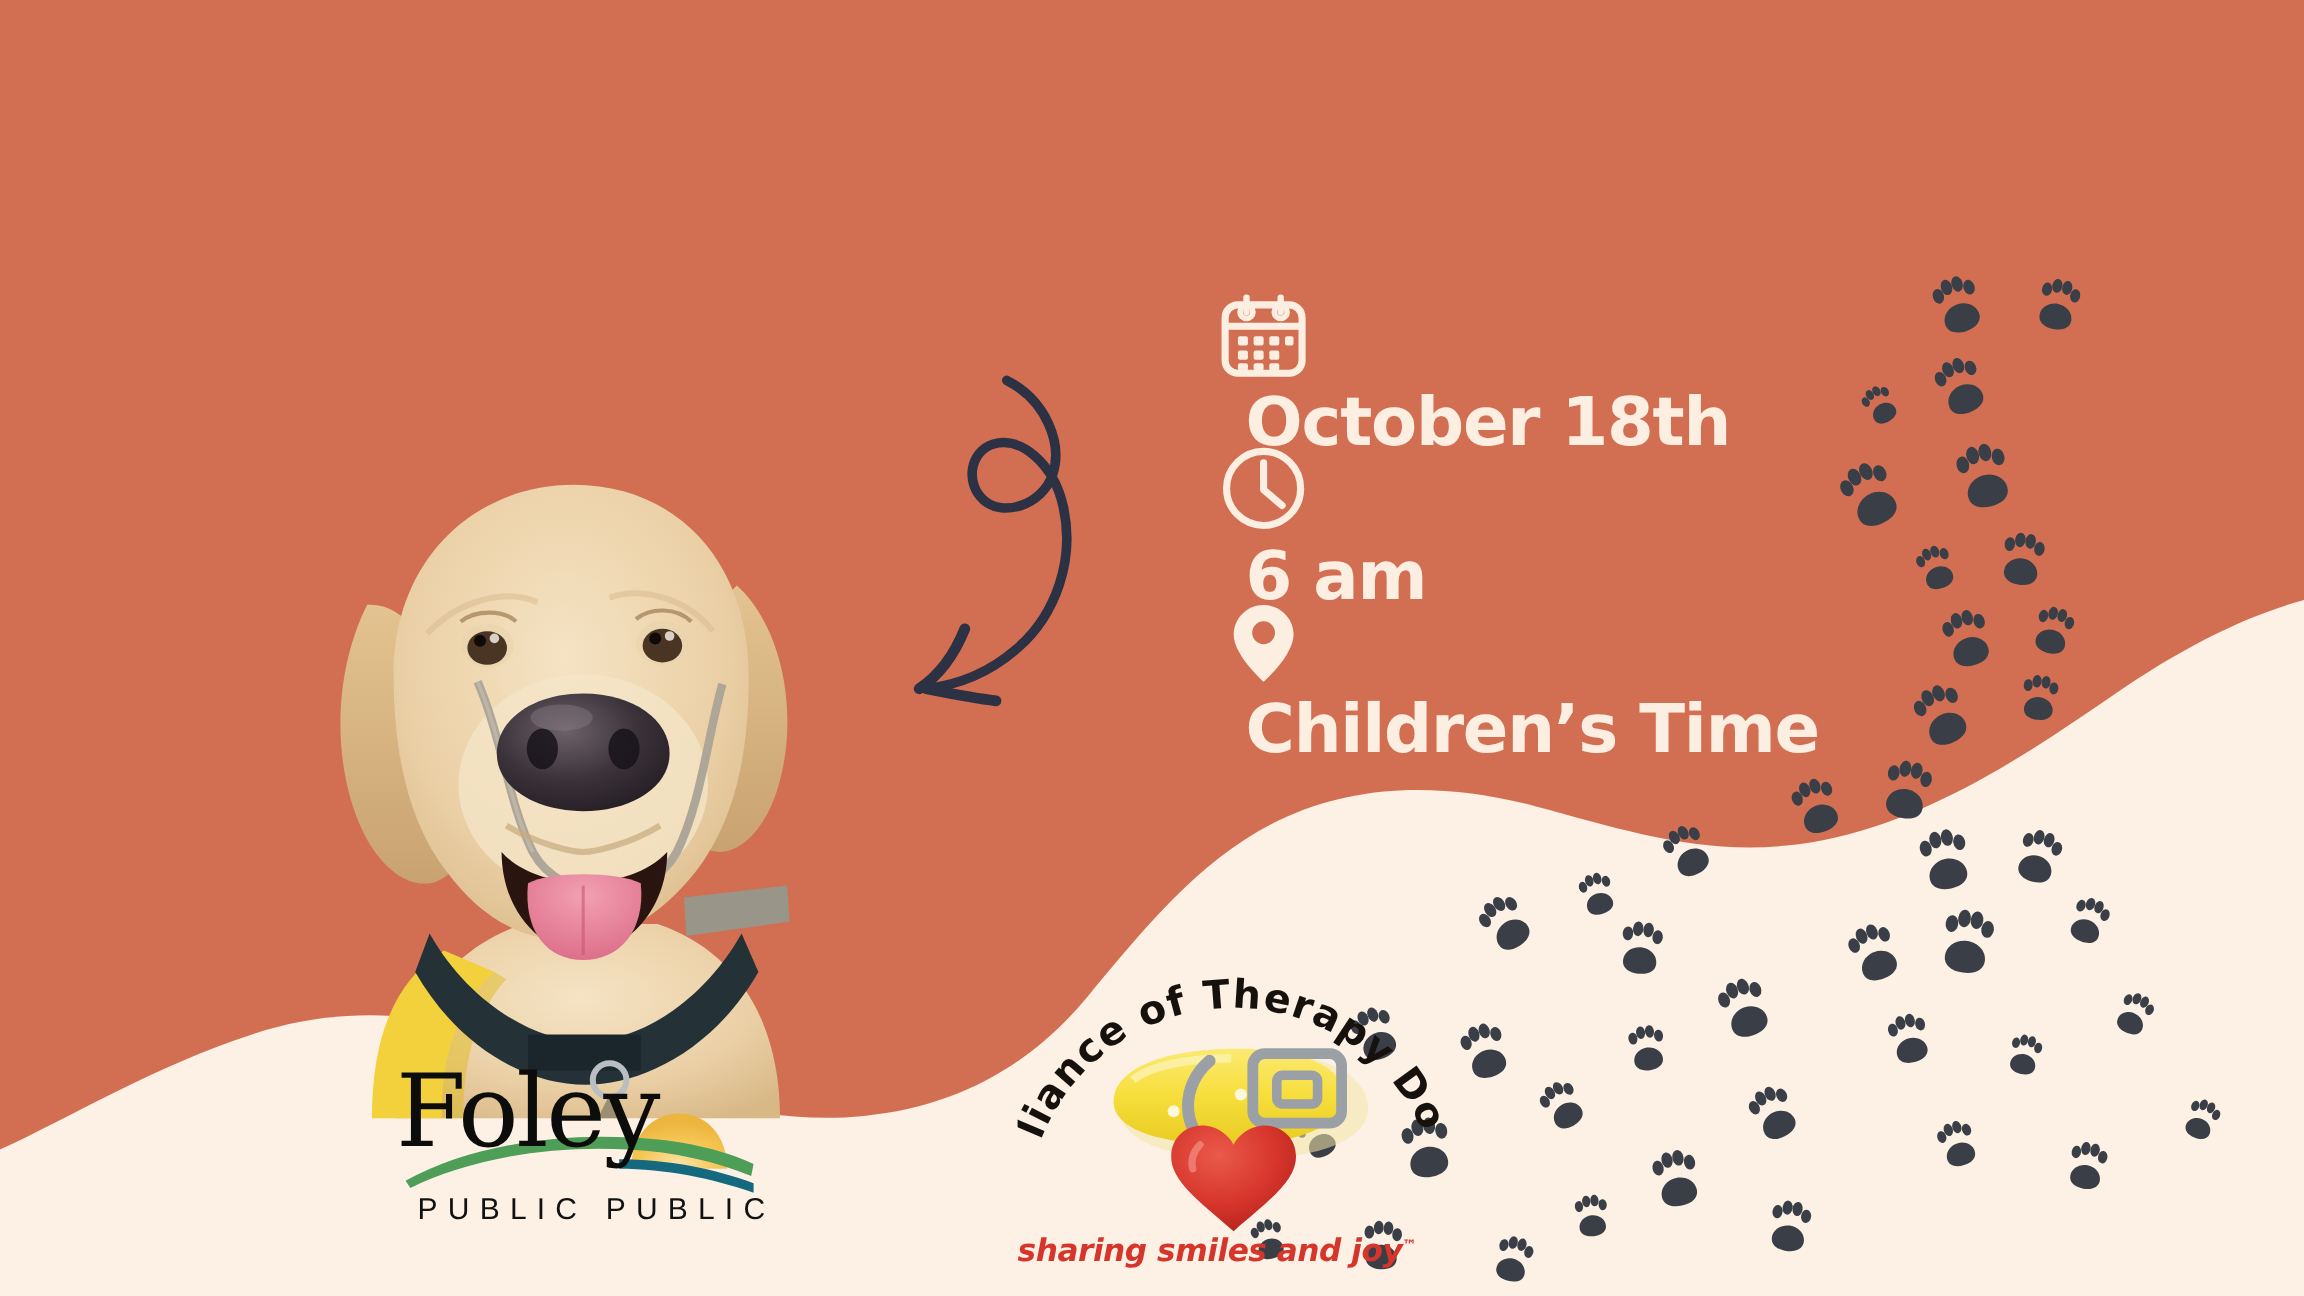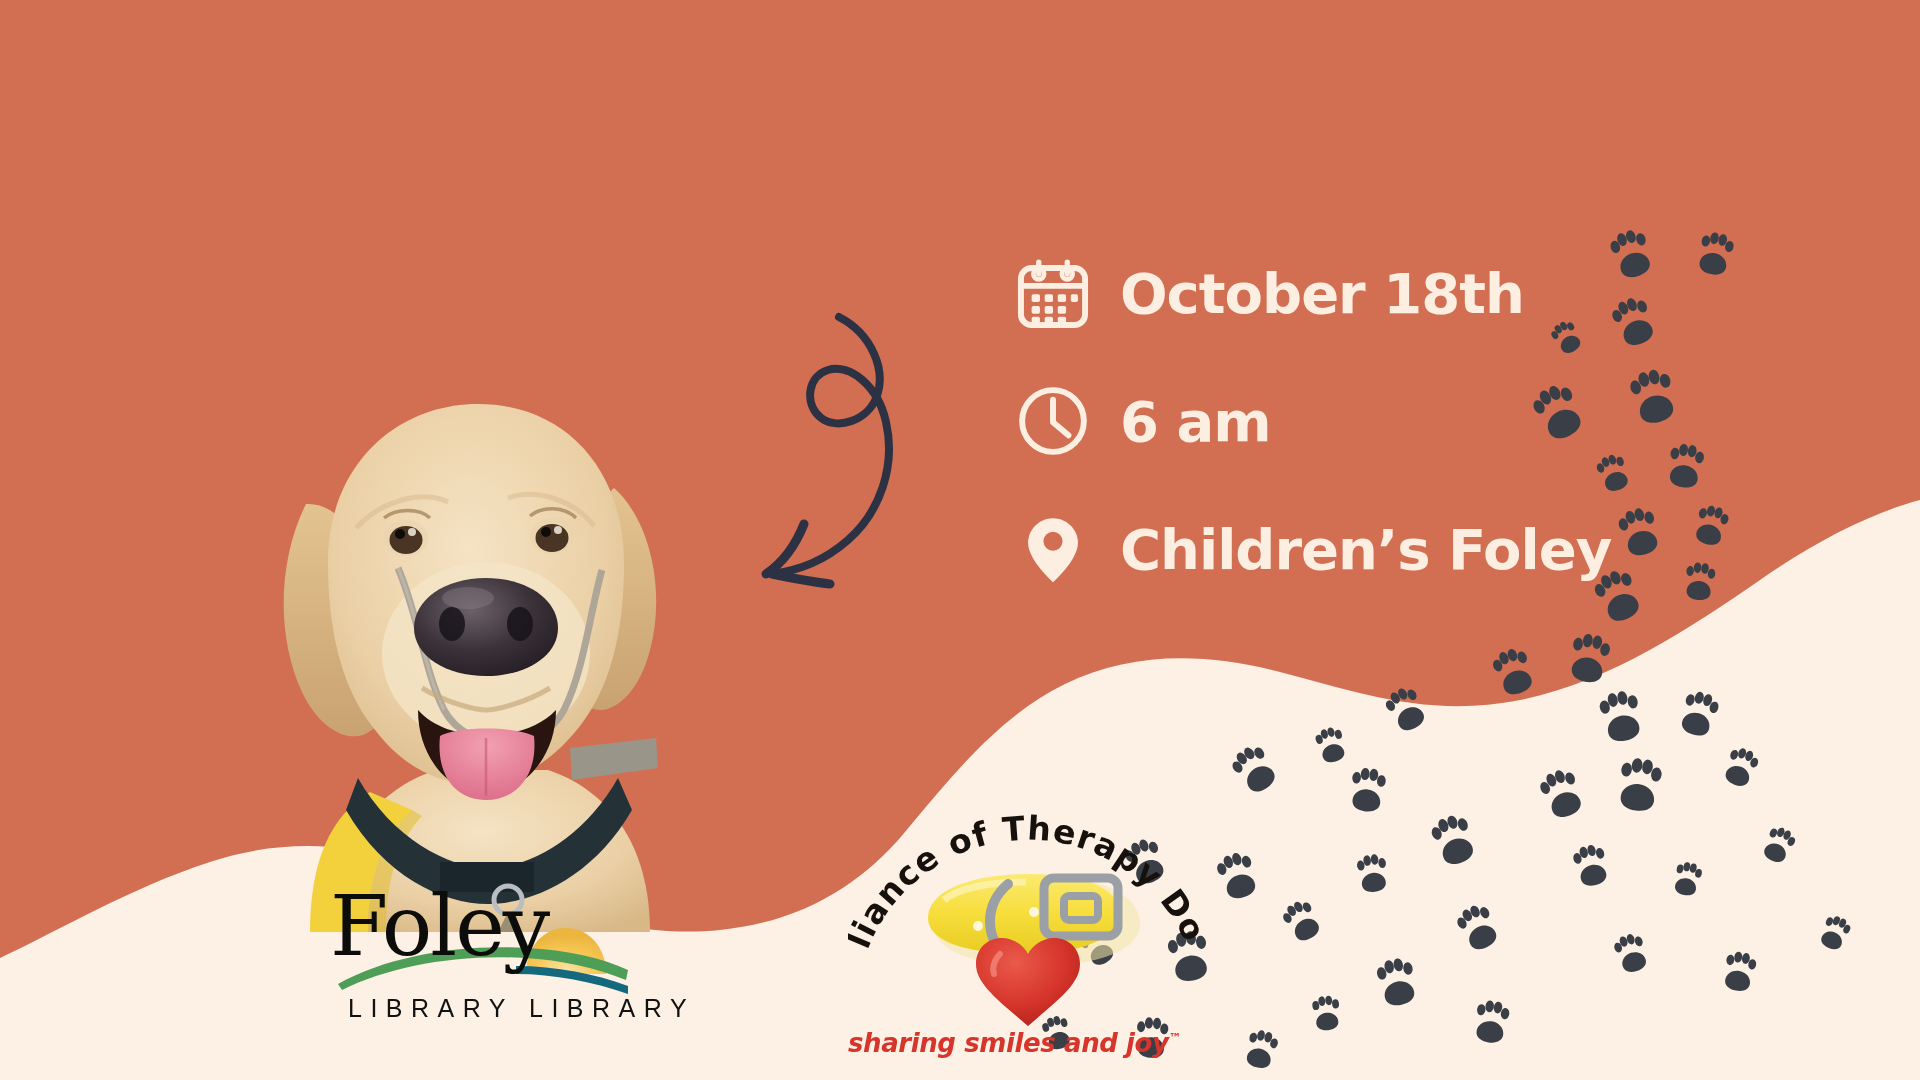--- a/index.html
+++ b/index.html
@@ -34,21 +34,21 @@
     display:block;
     font-size:196px;
     margin-top:-16px;
     letter-spacing:-4px;
     transform:scaleX(.94);
     transform-origin:left top;
   }
 
   
   .info{position:absolute;left:1012px;top:238px;}
-  .info-row{display:flex;align-items:center;height:110px;margin-bottom:18px;}
+  .info-row{display:flex;height:110px;margin-bottom:18px;flex-direction:column;}
   .info-ico{width:82px;height:82px;flex:0 0 82px;display:flex;align-items:center;justify-content:center;}
   .info-text{
     margin-left:26px;
     color:#FCEFE2;
     font-family:"DejaVu Sans",sans-serif;
     font-weight:bold;
     font-size:56px;
     letter-spacing:-1px;
     white-space:nowrap;
   }
@@ -205,21 +205,21 @@
       <span class="info-text">6 am</span>
     </div>
 
     <div class="info-row">
       <span class="info-ico">
         <svg viewBox="0 0 64 64" width="76" height="76">
           <path d="M32,6 C20.5,6 11,15.3 11,26.8 C11,41.5 32,60 32,60 C32,60 53,41.5 53,26.8 C53,15.3 43.5,6 32,6 Z" fill="#FCEFE2"></path>
           <circle cx="32" cy="25.5" r="8" fill="#D26F53"></circle>
         </svg>
       </span>
-      <span class="info-text">Children’s Foley</span>
+      <span class="info-text">Children’s Time</span>
     </div>
   </div>
 
   <svg class="dog" viewBox="0 0 430 540">
     <defs>
       <radialGradient id="furG" cx="48%" cy="38%" r="72%">
         <stop offset="0%" stop-color="#F5E3C4"></stop>
         <stop offset="62%" stop-color="#EBD0A6"></stop>
         <stop offset="100%" stop-color="#D8B887"></stop>
       </radialGradient>
@@ -308,21 +308,21 @@
           <stop offset="55%" stop-color="#F6C654"></stop>
           <stop offset="100%" stop-color="#EBB53E"></stop>
         </radialGradient>
       </defs>
       <path d="M196,88 C196,60 214,42 236,42 C258,42 276,60 276,88 Z" fill="url(#sunG)"></path>
       <path d="M8,98 C58,70 130,58 196,62 C238,64 272,72 298,84
                L296,94 C266,82 232,74 194,72 C128,68 60,80 12,104 Z" fill="#4E9E57"></path>
       <path d="M186,80 C226,80 266,88 298,100 L298,108 C264,96 224,88 186,88 Z" fill="#14697F"></path>
     </svg>
     <span class="foley-word">Foley</span>
-    <span class="foley-sub">LIBRARY LIBRARY</span>
+    <span class="foley-sub">PUBLIC PUBLIC</span>
   </div>
 
   <div class="atd">
     <svg style="position:absolute;left:0;top:0;width:360px;height:260px;" viewBox="0 0 360 260">
       <defs>
         <path id="arcPath" d="M18,176 A172,172 0 0 1 342,176"></path>
         <linearGradient id="collarG" x1="0" y1="0" x2="0" y2="1">
           <stop offset="0%" stop-color="#FBEA72"></stop>
           <stop offset="48%" stop-color="#F7DE3C"></stop>
           <stop offset="100%" stop-color="#E9CC22"></stop>

